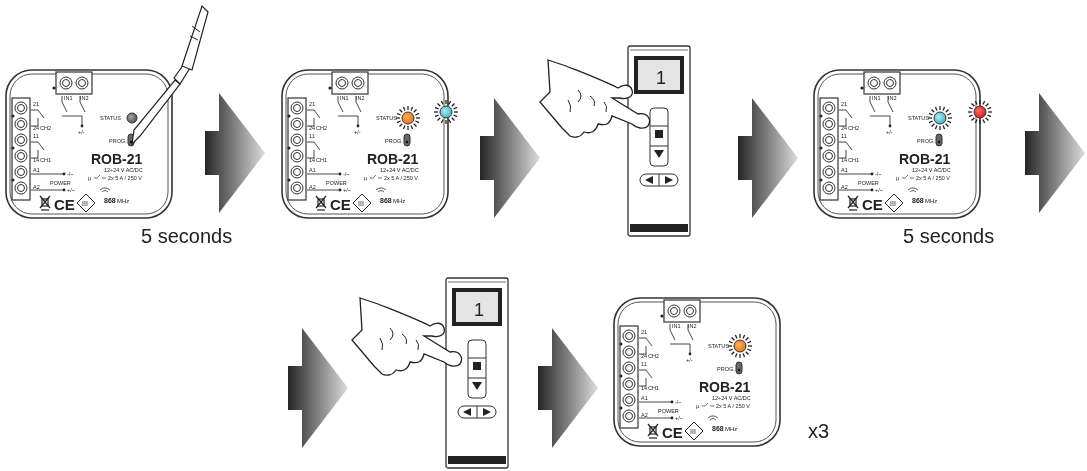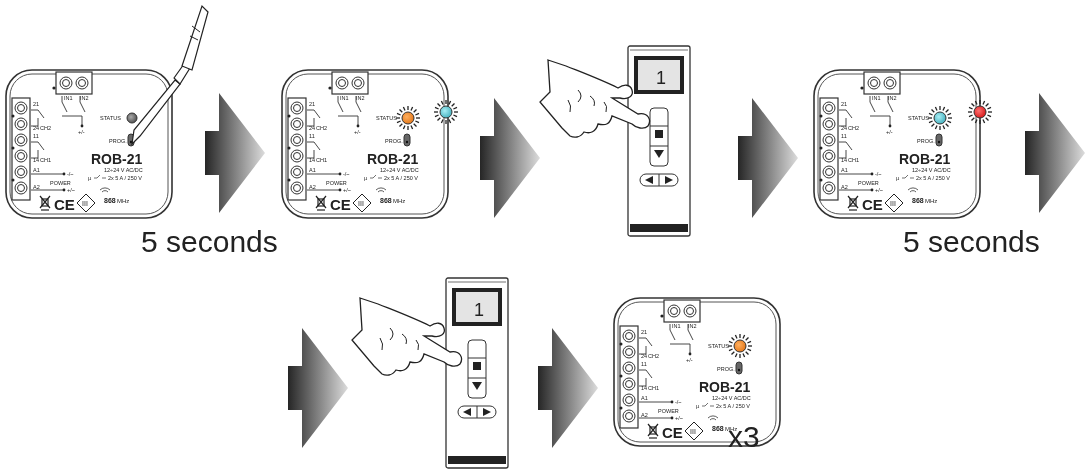--- a/index.html
+++ b/index.html
@@ -1,19 +1,19 @@
 <!DOCTYPE html>
 <html><head>
 <meta charset="utf-8">
 <style>
   html,body{margin:0;padding:0;background:#fff;}
   body{width:1087px;height:471px;position:relative;overflow:hidden;font-family:"Liberation Sans",sans-serif;}
   .abs{position:absolute;}
   svg{display:block;overflow:visible;}
-  .caption{position:absolute;font-family:"Liberation Sans",sans-serif;font-size:30px;color:#222;white-space:nowrap;}
+  .caption{position:absolute;font-family:"Liberation Sans",sans-serif;font-size:20px;color:#222;white-space:nowrap;}
   .dev-text{font-family:"Liberation Sans",sans-serif;fill:#222;}
 </style>
 </head>
 <body>
 
 <svg width="0" height="0" style="position:absolute">
   <defs>
     <linearGradient id="arrowGrad" x1="0" y1="0" x2="1" y2="0">
       <stop offset="0" stop-color="#262626"></stop>
       <stop offset="1" stop-color="#dcdcdc"></stop>
@@ -277,13 +277,13 @@
 
 <div class="abs" style="left:612px;top:296px;width:170px;height:150px;">
   <svg width="170" height="150" viewBox="0 0 170 150">
     <use href="#device"></use>
     <g transform="translate(128,50)">
         <use href="#rays"></use>
       </g>
     <circle cx="128" cy="50" r="6" fill="url(#ledOrange)" stroke="#333"></circle>
   </svg>
 </div>
-<div class="caption" style="left:728px;top:420px;">x3</div>
+<div class="caption" style="left:808px;top:420px;">x3</div>
 
 </body></html>

